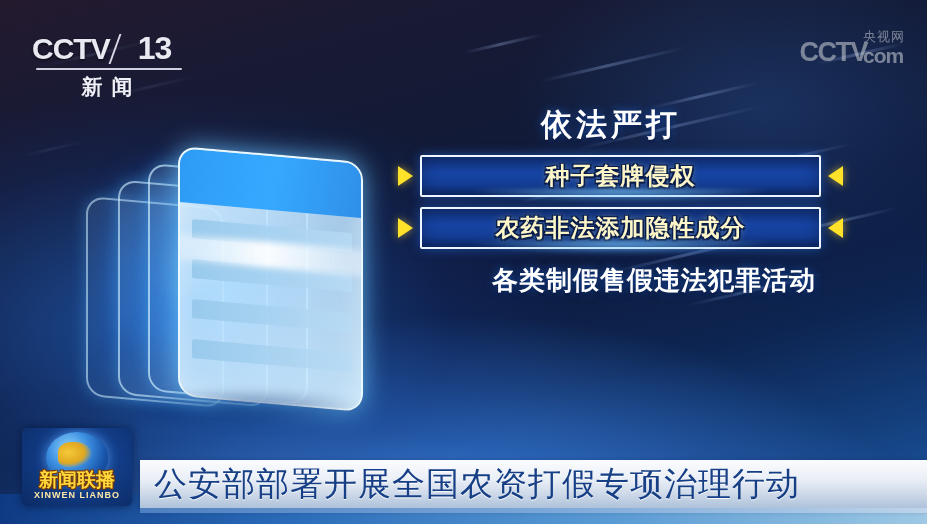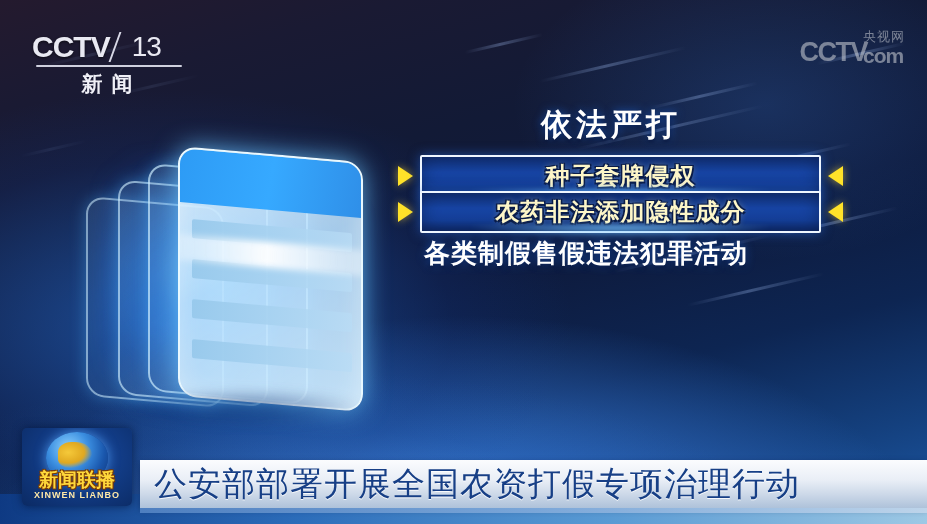--- a/index.html
+++ b/index.html
@@ -79,21 +79,21 @@
   }
 
   
   .headline { position:absolute; left:398px; top:104px; width:470px; }
   .maintitle {
     color:#ffffff; font-size:31px; font-weight:bold; letter-spacing:4px;
     text-align:center; width:382px; margin-left:22px;
     text-shadow:0 0 9px rgba(30,90,190,.95), 0 2px 4px rgba(0,0,20,.9);
   }
   .rows { margin-top:13px; }
-  .row { display:flex; align-items:center; margin-bottom:2px; height:34px; }
+  .row { display:flex; align-items:center; margin-bottom:18px; height:34px; }
 
   .tri {
     width:0; height:0; border-top:10px solid transparent; border-bottom:10px solid transparent;
     flex:0 0 auto; filter:drop-shadow(0 0 4px rgba(255,220,60,.6));
   }
   .tri.right { border-left:15px solid #ffe229; margin-right:7px; }
   .tri.left  { border-right:15px solid #ffe229; margin-left:7px; }
 
   .box {
     flex:1 1 auto; height:42px; position:relative;
@@ -114,33 +114,33 @@
   }
   .row.r3 .box .txt { font-size:23px; letter-spacing:0; }
   .deng {
     color:#ffffff; font-size:17px; font-weight:bold; margin-left:6px; flex:0 0 auto;
     text-shadow:0 1px 3px rgba(0,0,30,.9);
   }
   .spacer-deng { flex:0 0 auto; width:25px; }
 
   .subline {
     color:#ffffff; font-size:26px; font-weight:bold; letter-spacing:1px;
-    text-align:left; width:392px; margin-left:26px; margin-top:7px;
+    text-align:right; width:392px; margin-left:26px; margin-top:7px;
     text-shadow:0 0 9px rgba(30,90,190,.9), 0 2px 4px rgba(0,0,20,.85);
   }
 
   
   .bug { position:absolute; left:32px; top:30px; width:150px; }
   .bug .cctvrow { display:flex; align-items:center; gap:0px; }
   .bug .cctv {
     font-size:30px; font-weight:bold; color:#e9e9f2; letter-spacing:-1px;
     text-shadow:0 1px 3px rgba(0,0,0,.6);
   }
   .bug .thirteen {
-    font-size:28px; font-weight:normal; color:#e9e9f2; margin-left:11px; letter-spacing:-1px;
+    font-size:32px; font-weight:bold; color:#e9e9f2; margin-left:17px; letter-spacing:-1px;
   }
   .bug .slash {
     display:inline-block; width:2px; height:30px; background:#d8d8e6;
     transform:skewX(-20deg); margin:0 5px 0 4px;
   }
   .bug .underline { height:2px; background:#cfd0de; margin:1px 0 3px 4px; border-radius:2px; }
   .bug .xinwen {
     font-size:21px; font-weight:bold; color:#f0f0f7; text-align:center;
     letter-spacing:9px; text-indent:9px;
   }

